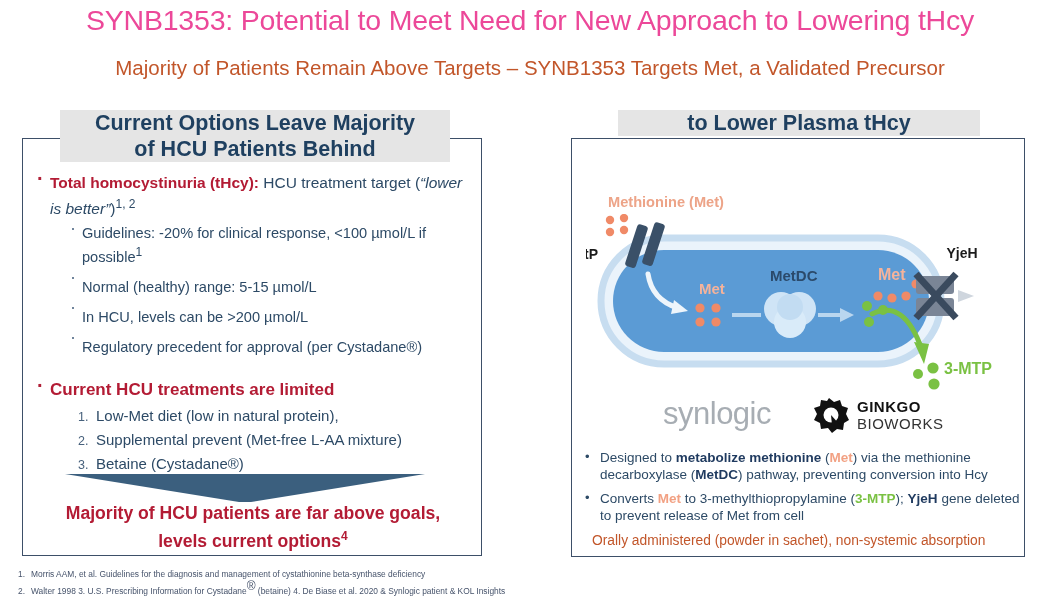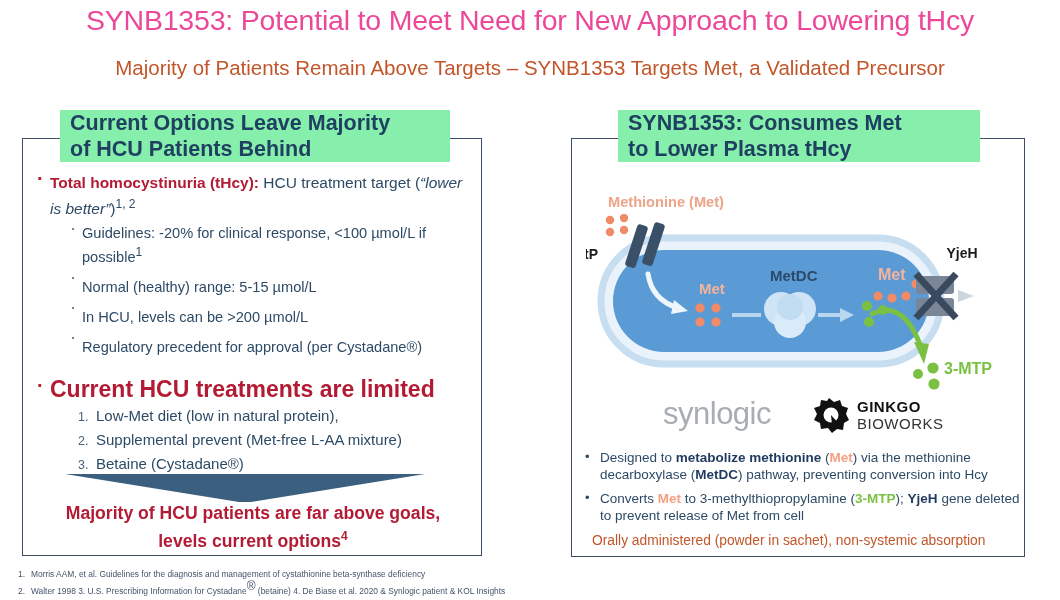--- a/index.html
+++ b/index.html
@@ -47,25 +47,26 @@
     border: 1.6px solid #3d4f68;
     background: #ffffff;
     box-sizing: border-box;
   }
   #left-panel  { left: 22px;  top: 138px; width: 460px; height: 418px; }
   #right-panel { left: 571px; top: 138px; width: 454px; height: 419px; }
 
   
   .panel-heading {
     position: absolute;
+    text-align: center;
     font-weight: bold;
     font-size: 21.5px;
     line-height: 26px;
     color: #1f4060;
-    background: #86efac;
+    background: #e5e5e5;
     padding: 0 10px;
     box-sizing: border-box;
   }
   #left-heading  { left: 60px;  top: 110px; width: 390px; }
   #right-heading { left: 618px; top: 110px; width: 362px; }
 
   
   #left-body {
     position: absolute;
     left: 36px;
@@ -108,21 +109,21 @@
   }
   ul.lvl2 > li::before {
     content: "·";
     position: absolute;
     left: 0;
     top: -5px;
     font-size: 18px;
     color: #5a728c;
   }
 
-  #treat-head { margin-top: 22px; font-size: 23px; }
+  #treat-head { margin-top: 22px; font-size: 17px; }
 
   ol.numlist {
     margin: 6px 0 0 0;
     padding: 0 0 0 56px;
     font-size: 15px;
     color: #2d4a66;
   }
   ol.numlist > li {
     margin-bottom: 5px;
     line-height: 19px;
@@ -261,21 +262,20 @@
 </svg>
 
 <div id="conclusion">
   <div>Majority of HCU patients are far above goals,</div>
   <div><span>levels current options</span><sup>4</sup></div>
 </div>
 
 <div id="right-panel" class="panel"></div>
 
 <div id="right-heading" class="panel-heading">
-  <div>SYNB1353: Consumes Met</div>
   <div>to Lower Plasma tHcy</div>
 </div>
 
 <div id="met-label">Methionine (Met)</div>
 
 <svg id="cell-diagram" viewBox="0 0 430 180">
 
   <g>
     <circle cx="24" cy="6" r="4.2" fill="#f08a67"></circle>
     <circle cx="38" cy="4" r="4.2" fill="#f08a67"></circle>

